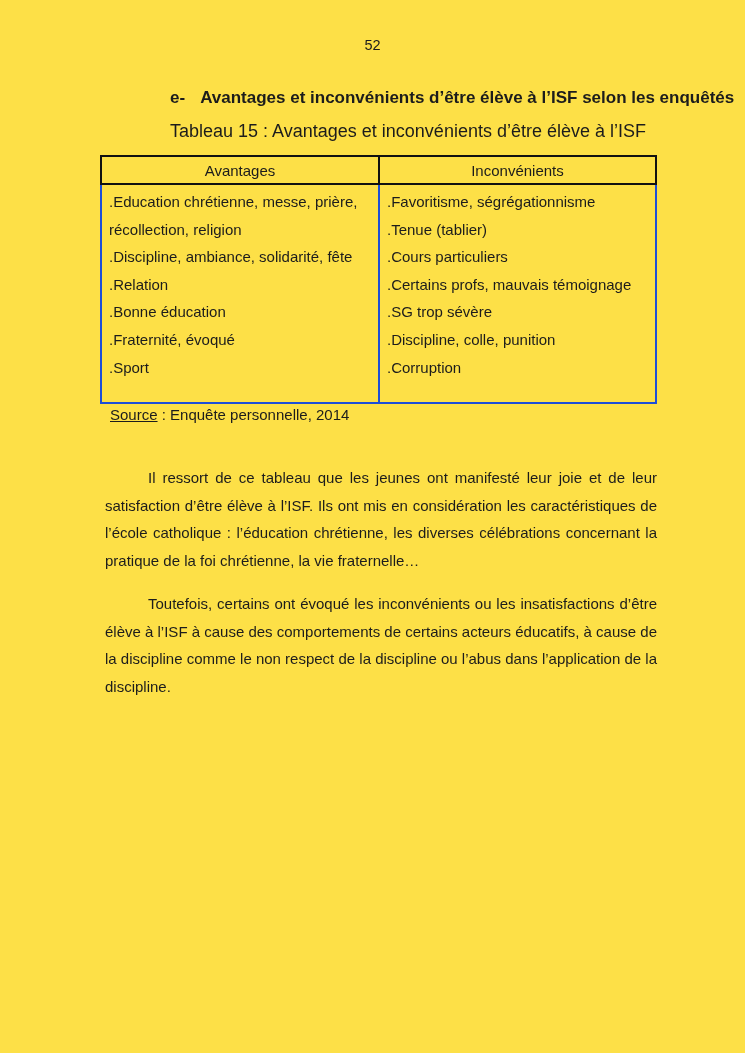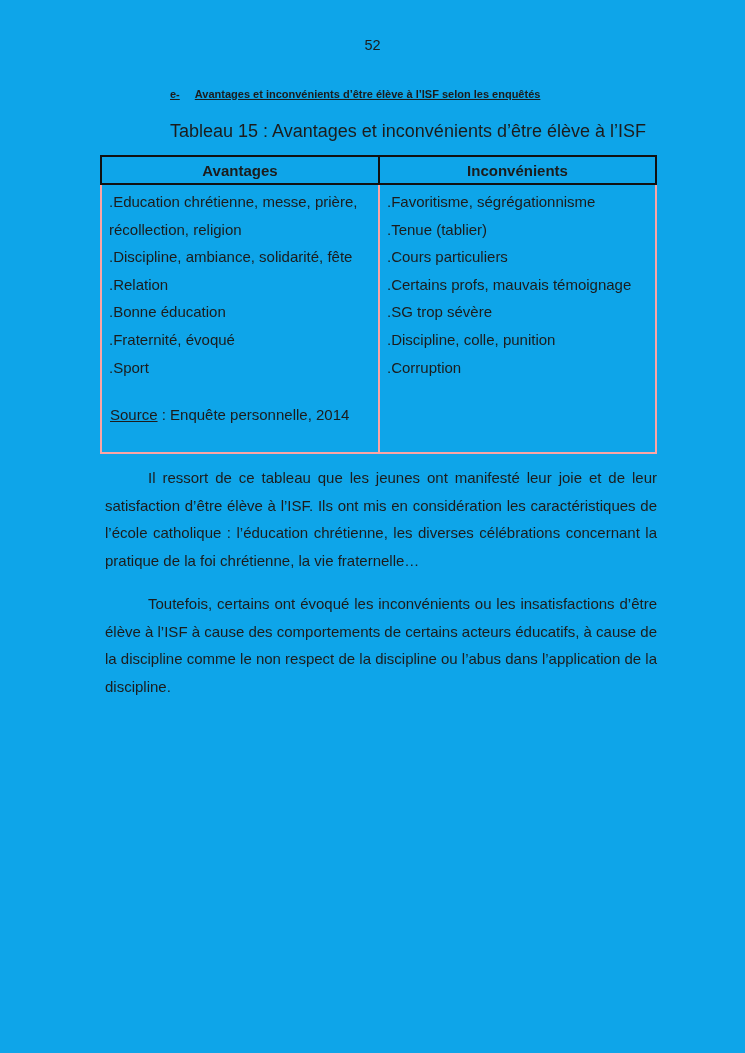--- a/index.html
+++ b/index.html
@@ -1,66 +1,65 @@
 <!DOCTYPE html>
 <html><head>
 <meta charset="utf-8">
 <style>
   * { box-sizing: border-box; }
   html, body { margin: 0; padding: 0; background: #ffffff; }
   .page {
     position: relative;
     width: 745px;
     height: 1053px;
-    background: #0ea5e9;
+    background: #fde047;
     font-family: "Liberation Sans", sans-serif;
     color: #1c1c1c;
     overflow: hidden;
   }
   .page-number {
     position: absolute;
     top: 37px; left: 0; right: 0;
     text-align: center;
     font-size: 14.5px;
   }
   .heading {
     position: absolute;
     top: 88px; left: 170px;
-    font-size: 11px;
+    font-size: 17px;
     font-weight: bold;
     white-space: nowrap;
-    text-decoration: underline;
   }
   .heading-marker { margin-right: 15px; }
   .caption {
     position: absolute;
     top: 121px; left: 170px;
     font-size: 18px;
     white-space: nowrap;
   }
   table.data-table {
     position: absolute;
     top: 155px; left: 100px;
     width: 557px;
     border-collapse: collapse;
     table-layout: fixed;
   }
   table.data-table col.c1 { width: 278px; }
   table.data-table th {
     border: 2px solid #111111;
     font-size: 15px;
-    font-weight: bold;
+    font-weight: normal;
     text-align: center;
     height: 28px;
     padding: 1px 4px;
   }
   table.data-table td {
-    border: 2px solid #fca5a5;
+    border: 2px solid #1d4ed8;
     vertical-align: top;
-    height: 269px;
+    height: 219px;
     padding: 3px 4px 12px 7px;
     font-size: 15px;
     line-height: 27.6px;
   }
   .cell-item { margin: 0; }
   .source-line {
     position: absolute;
     top: 406px; left: 110px;
     font-size: 15px;
     white-space: nowrap;

